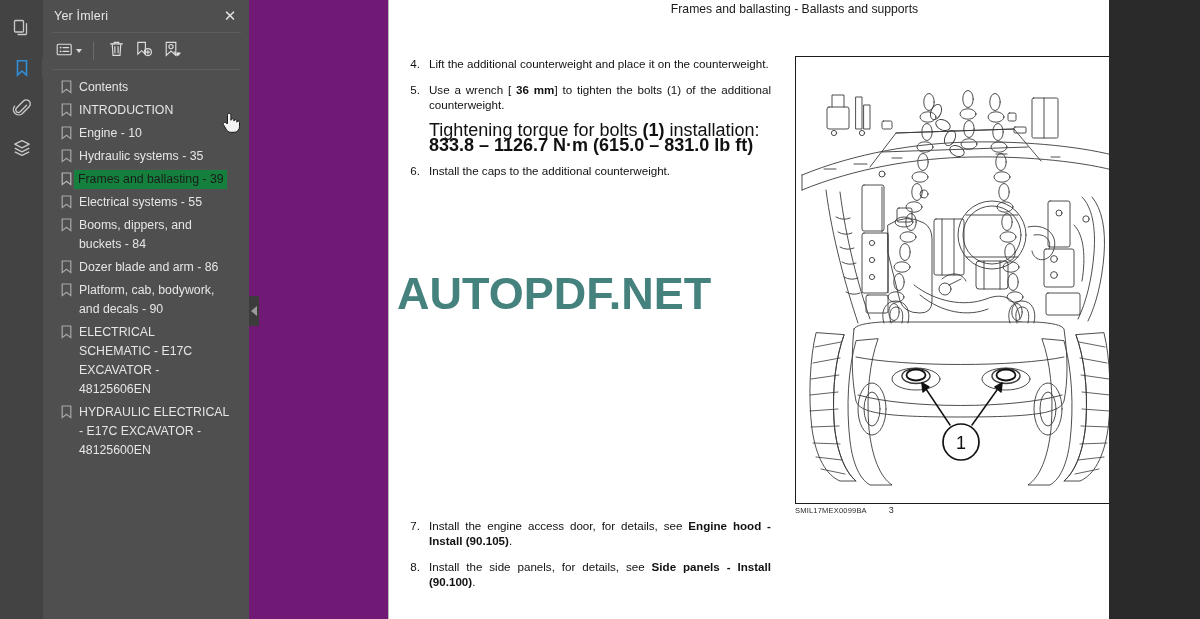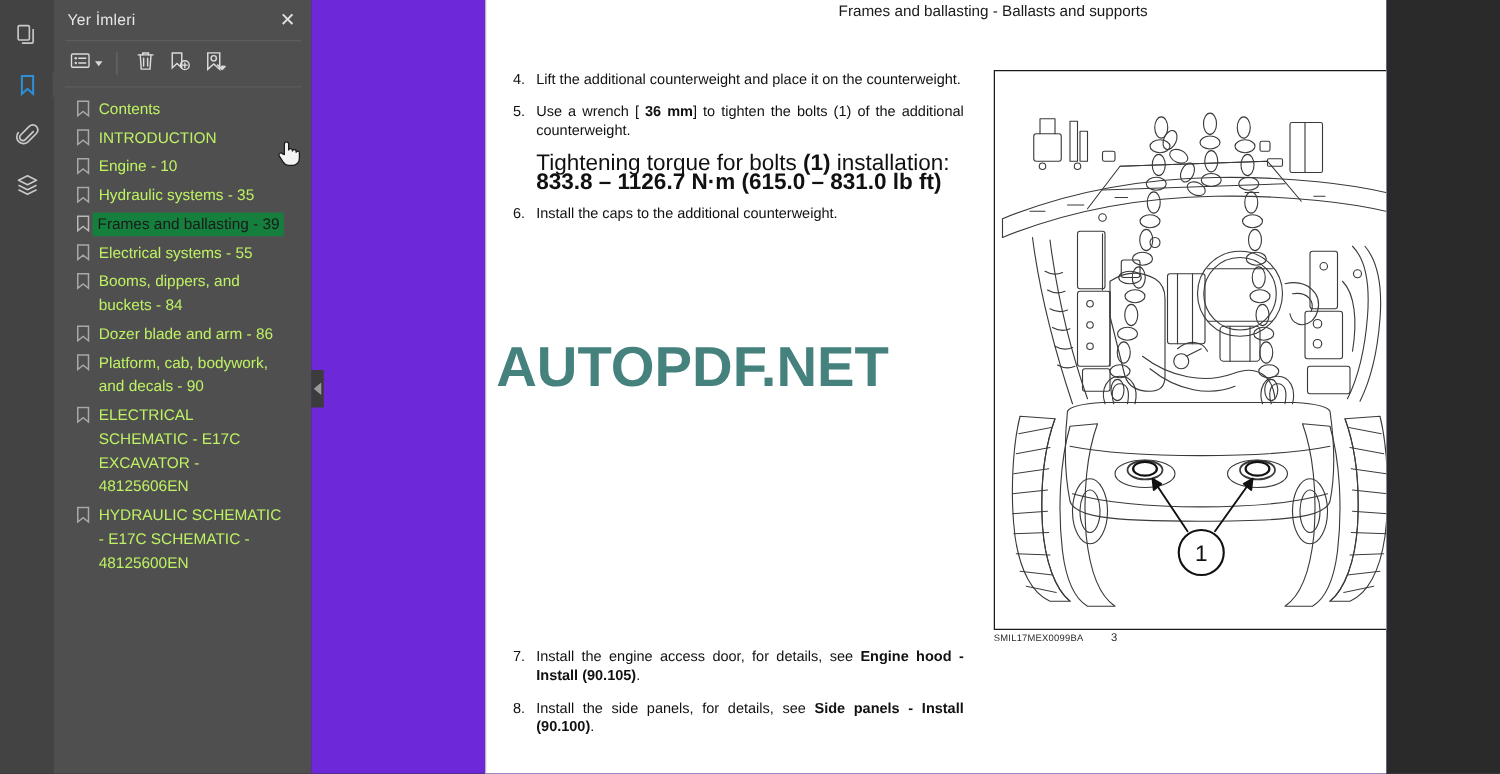--- a/index.html
+++ b/index.html
@@ -96,21 +96,21 @@
     cursor: pointer;
     min-height: 20px;
   }
   .bm-ico {
     flex: 0 0 16px; width: 16px; height: 18px;
     display: flex; align-items: flex-start; justify-content: center;
     padding-top: 2px;
   }
   .bm-label {
     font-size: 12.3px;
-    color: #bef264;
+    color: #e5e5e5;
     line-height: 19px;
     padding-left: 5px;
     max-width: 155px;
     word-wrap: break-word;
   }
   .bm-item.selected .bm-label {
     background: #15803d;
     color: #1b1b1b;
     outline: 1px dotted #555;
     padding-left: 4px;
@@ -130,21 +130,21 @@
   .collapse-handle .arr {
     width: 0; height: 0;
     border-top: 5px solid transparent;
     border-bottom: 5px solid transparent;
     border-right: 6px solid #9a9a9a;
   }
 
   
   .viewer {
     flex: 1; height: 619px;
-    background: #6d28d9;
+    background: #701a75;
     position: relative;
     overflow: hidden;
   }
   .page {
     position: absolute;
     left: 139px; top: 0;
     width: 812px; height: 619px;
     background: #ffffff;
     border-left: 1px solid #b9b9b9;
   }
@@ -421,21 +421,21 @@
             </svg>
           </span>
           <span class="bm-label">ELECTRICAL SCHEMATIC - E17C EXCAVATOR - 48125606EN</span>
         </div>
         <div class="bm-item">
           <span class="bm-ico">
             <svg width="11" height="14" viewBox="0 0 11 14" fill="none" stroke="#a9a9a9" stroke-width="1.2">
               <path d="M1.2 1h8.6v11.6L5.5 9.2 1.2 12.6z"></path>
             </svg>
           </span>
-          <span class="bm-label">HYDRAULIC SCHEMATIC - E17C SCHEMATIC - 48125600EN</span>
+          <span class="bm-label">HYDRAULIC ELECTRICAL - E17C EXCAVATOR - 48125600EN</span>
         </div>
       </div>
 
   </div>
 
   <div class="collapse-handle">
     <span class="arr"></span>
   </div>
 
   <div class="viewer">

